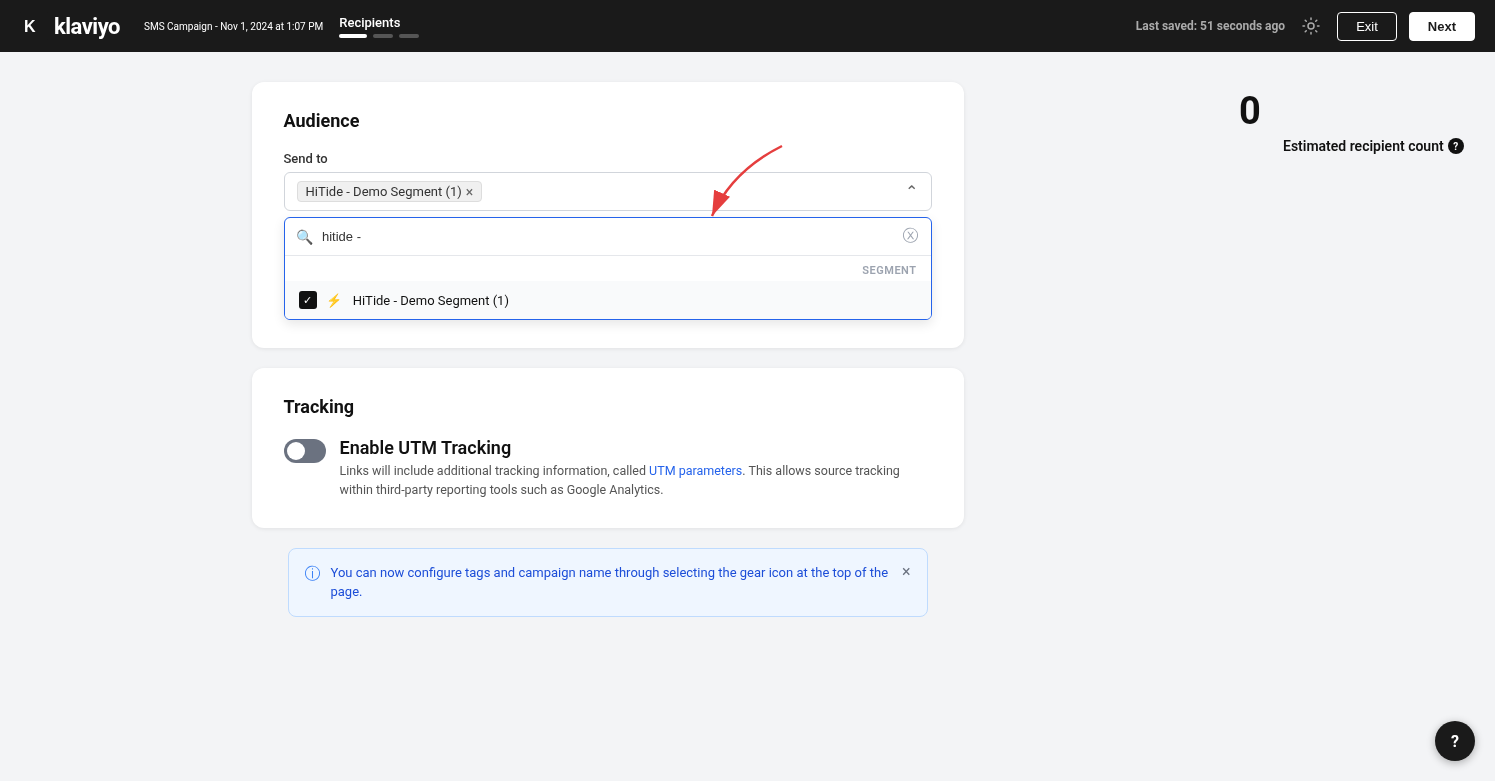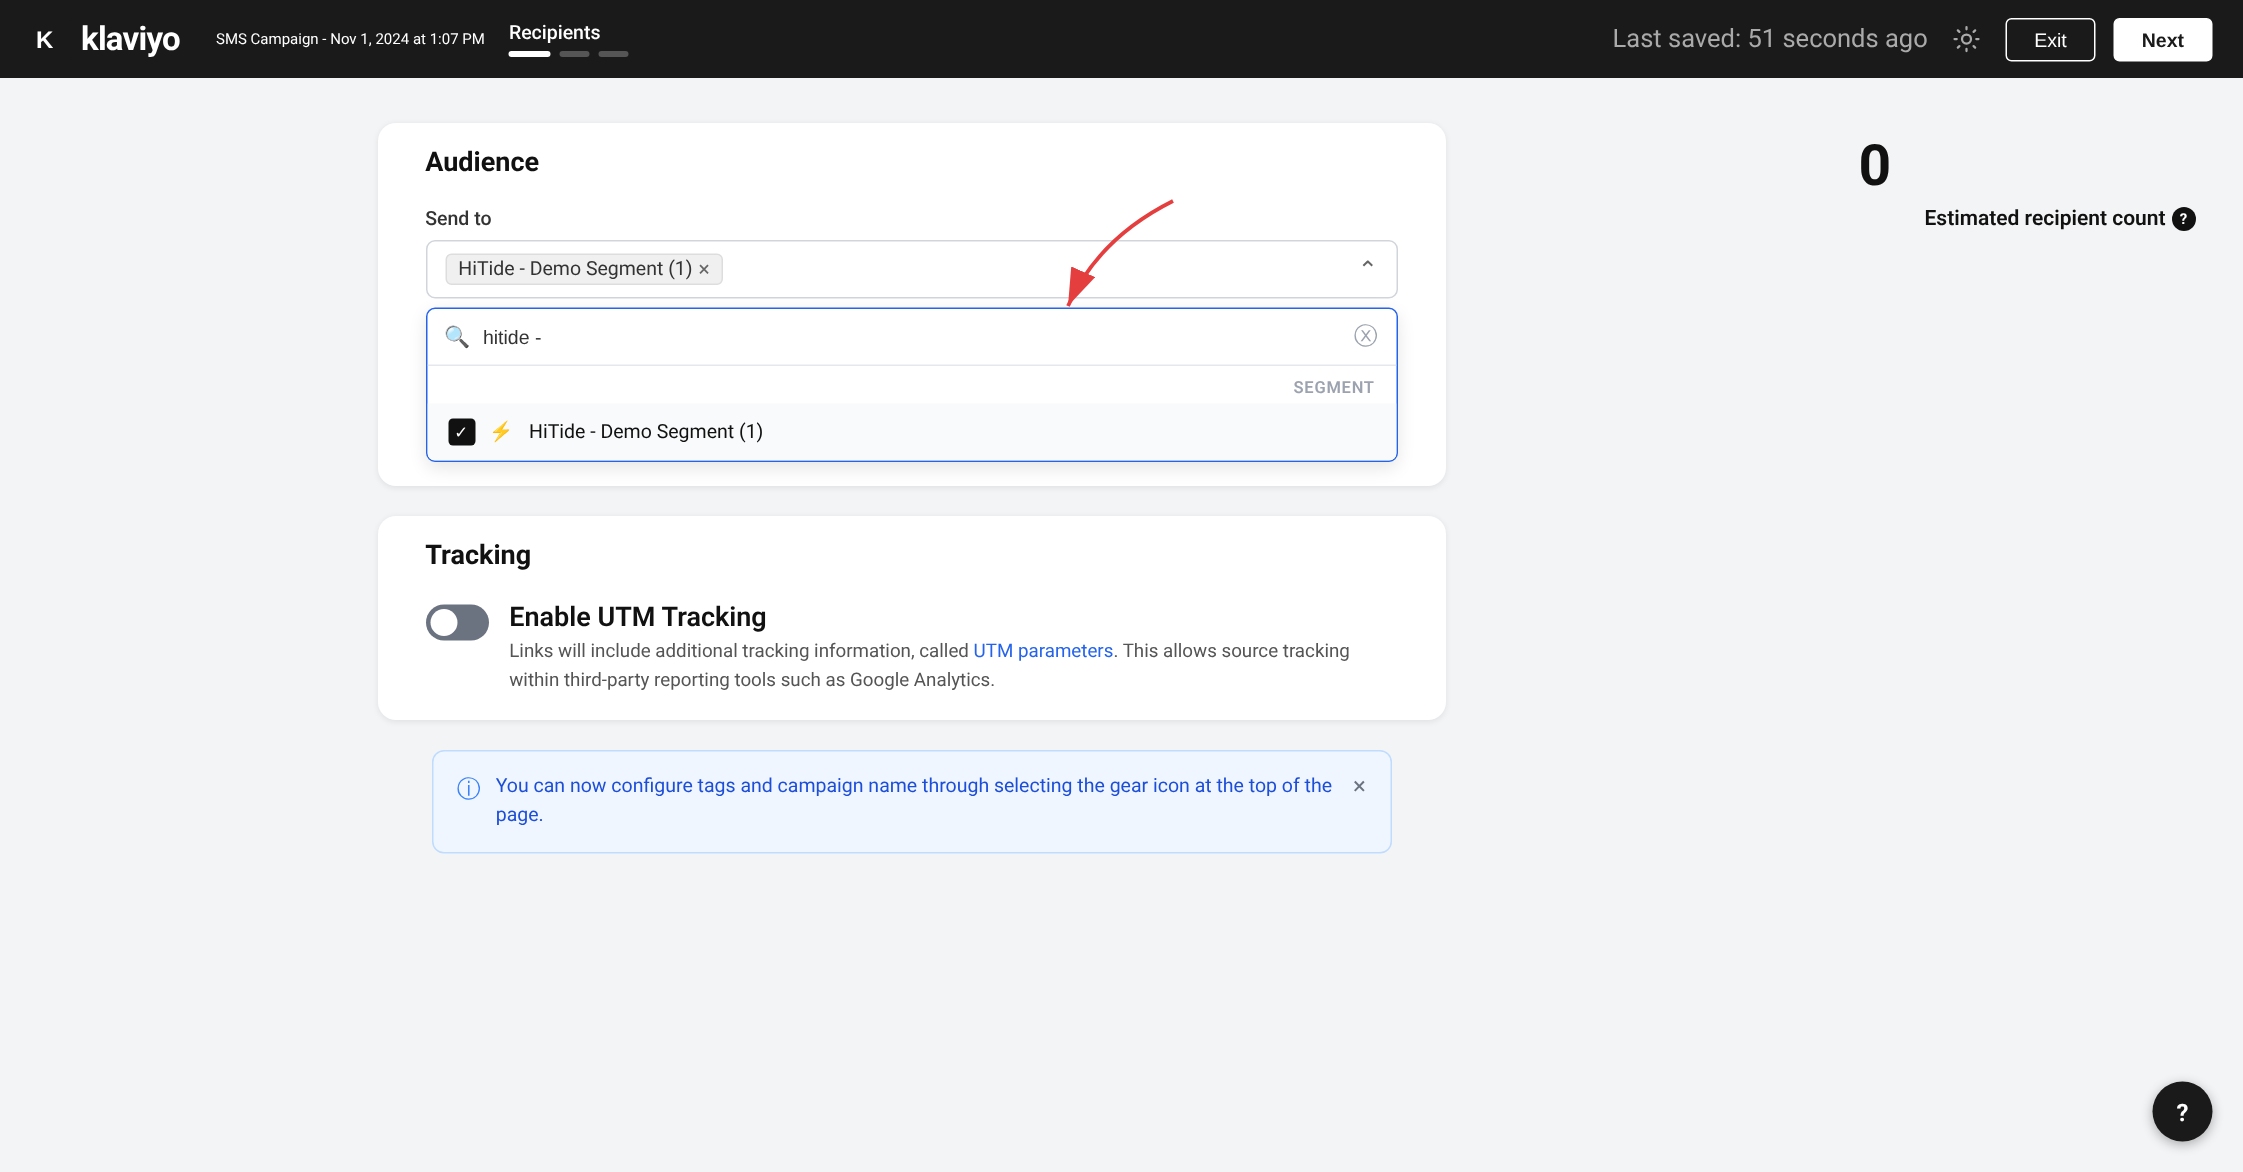--- a/index.html
+++ b/index.html
@@ -70,21 +70,22 @@
       width: 20px;
     }
     .topnav-right {
       display: flex;
       align-items: center;
       gap: 12px;
       margin-left: auto;
     }
     .last-saved {
       color: #aaa;
-      font-size: 17px;
+      font-size: 12px;
+      font-weight: bold;
     }
     .gear-btn {
       background: none;
       border: none;
       cursor: pointer;
       color: #aaa;
       padding: 4px;
       display: flex;
       align-items: center;
       justify-content: center;
@@ -123,21 +124,21 @@
       display: flex;
       flex-direction: column;
       align-items: center;
       gap: 20px;
     }
 
     
     .card {
       background: white;
       border-radius: 12px;
-      padding: 16px 32px;
+      padding: 28px 32px;
       width: 712px;
       box-shadow: 0 1px 4px rgba(0,0,0,0.08);
     }
     .card-title {
       font-size: 18px;
       font-weight: 700;
       color: #111;
       margin-bottom: 20px;
     }
 

